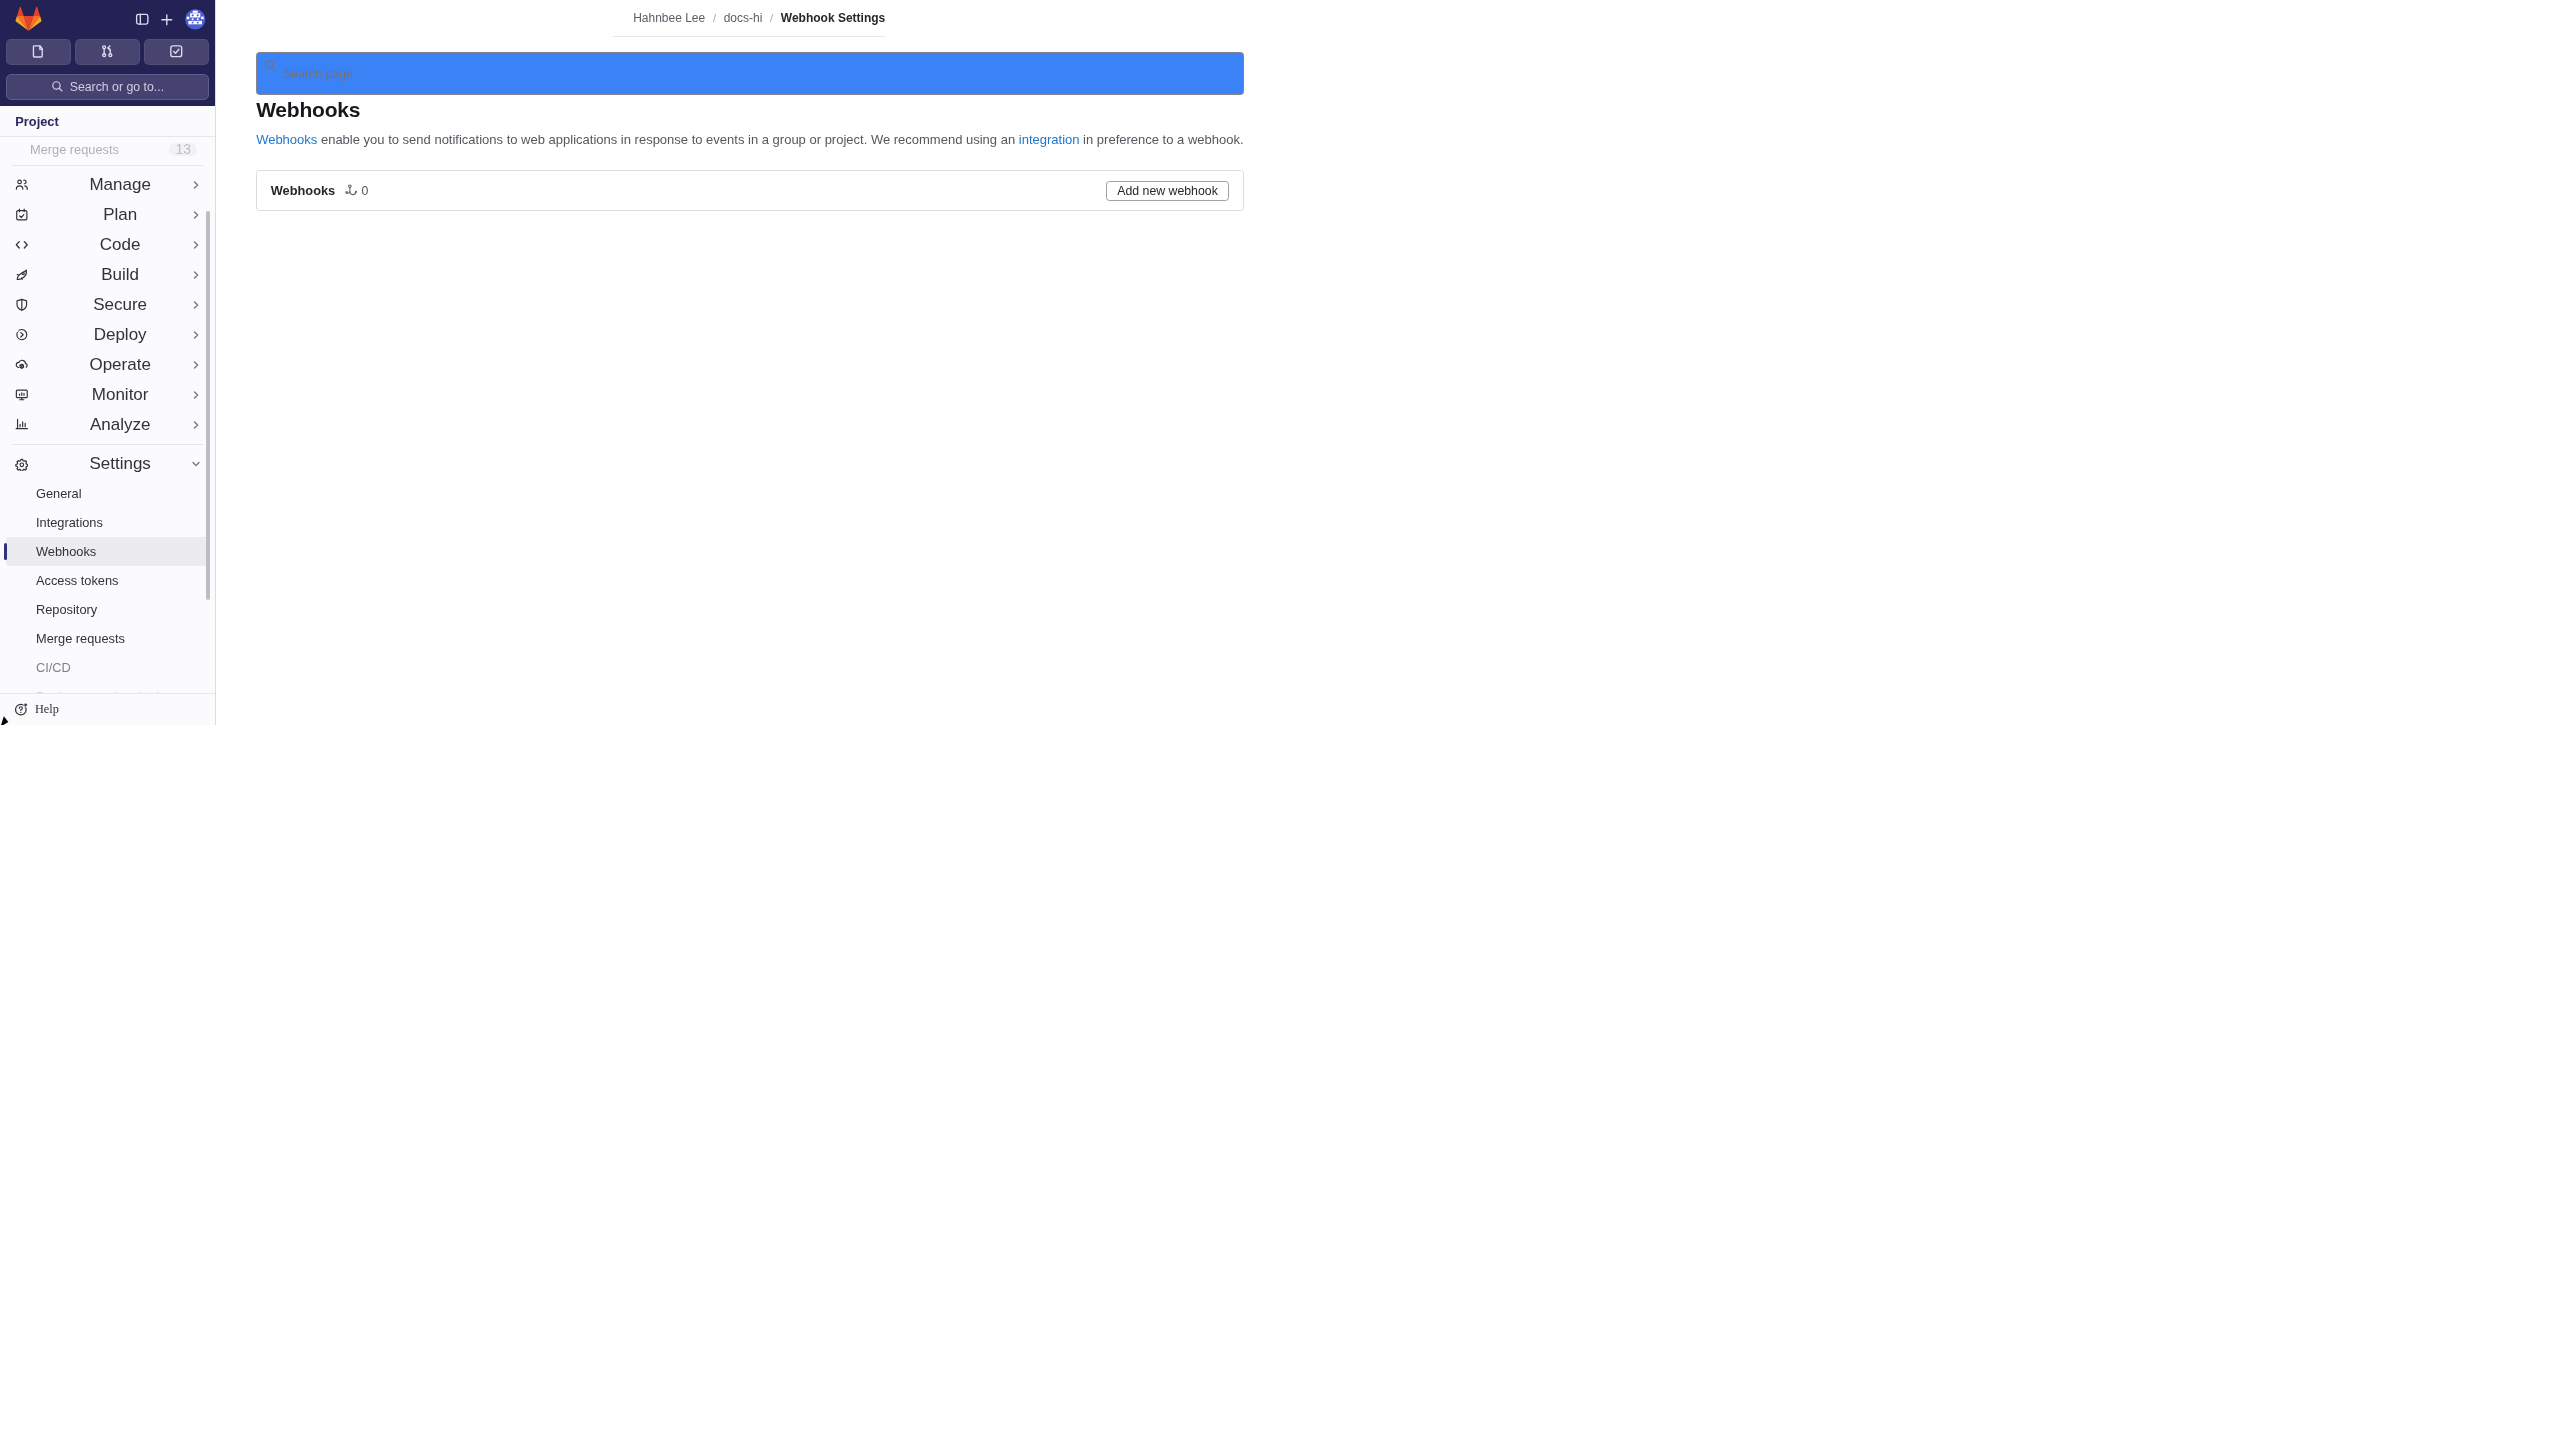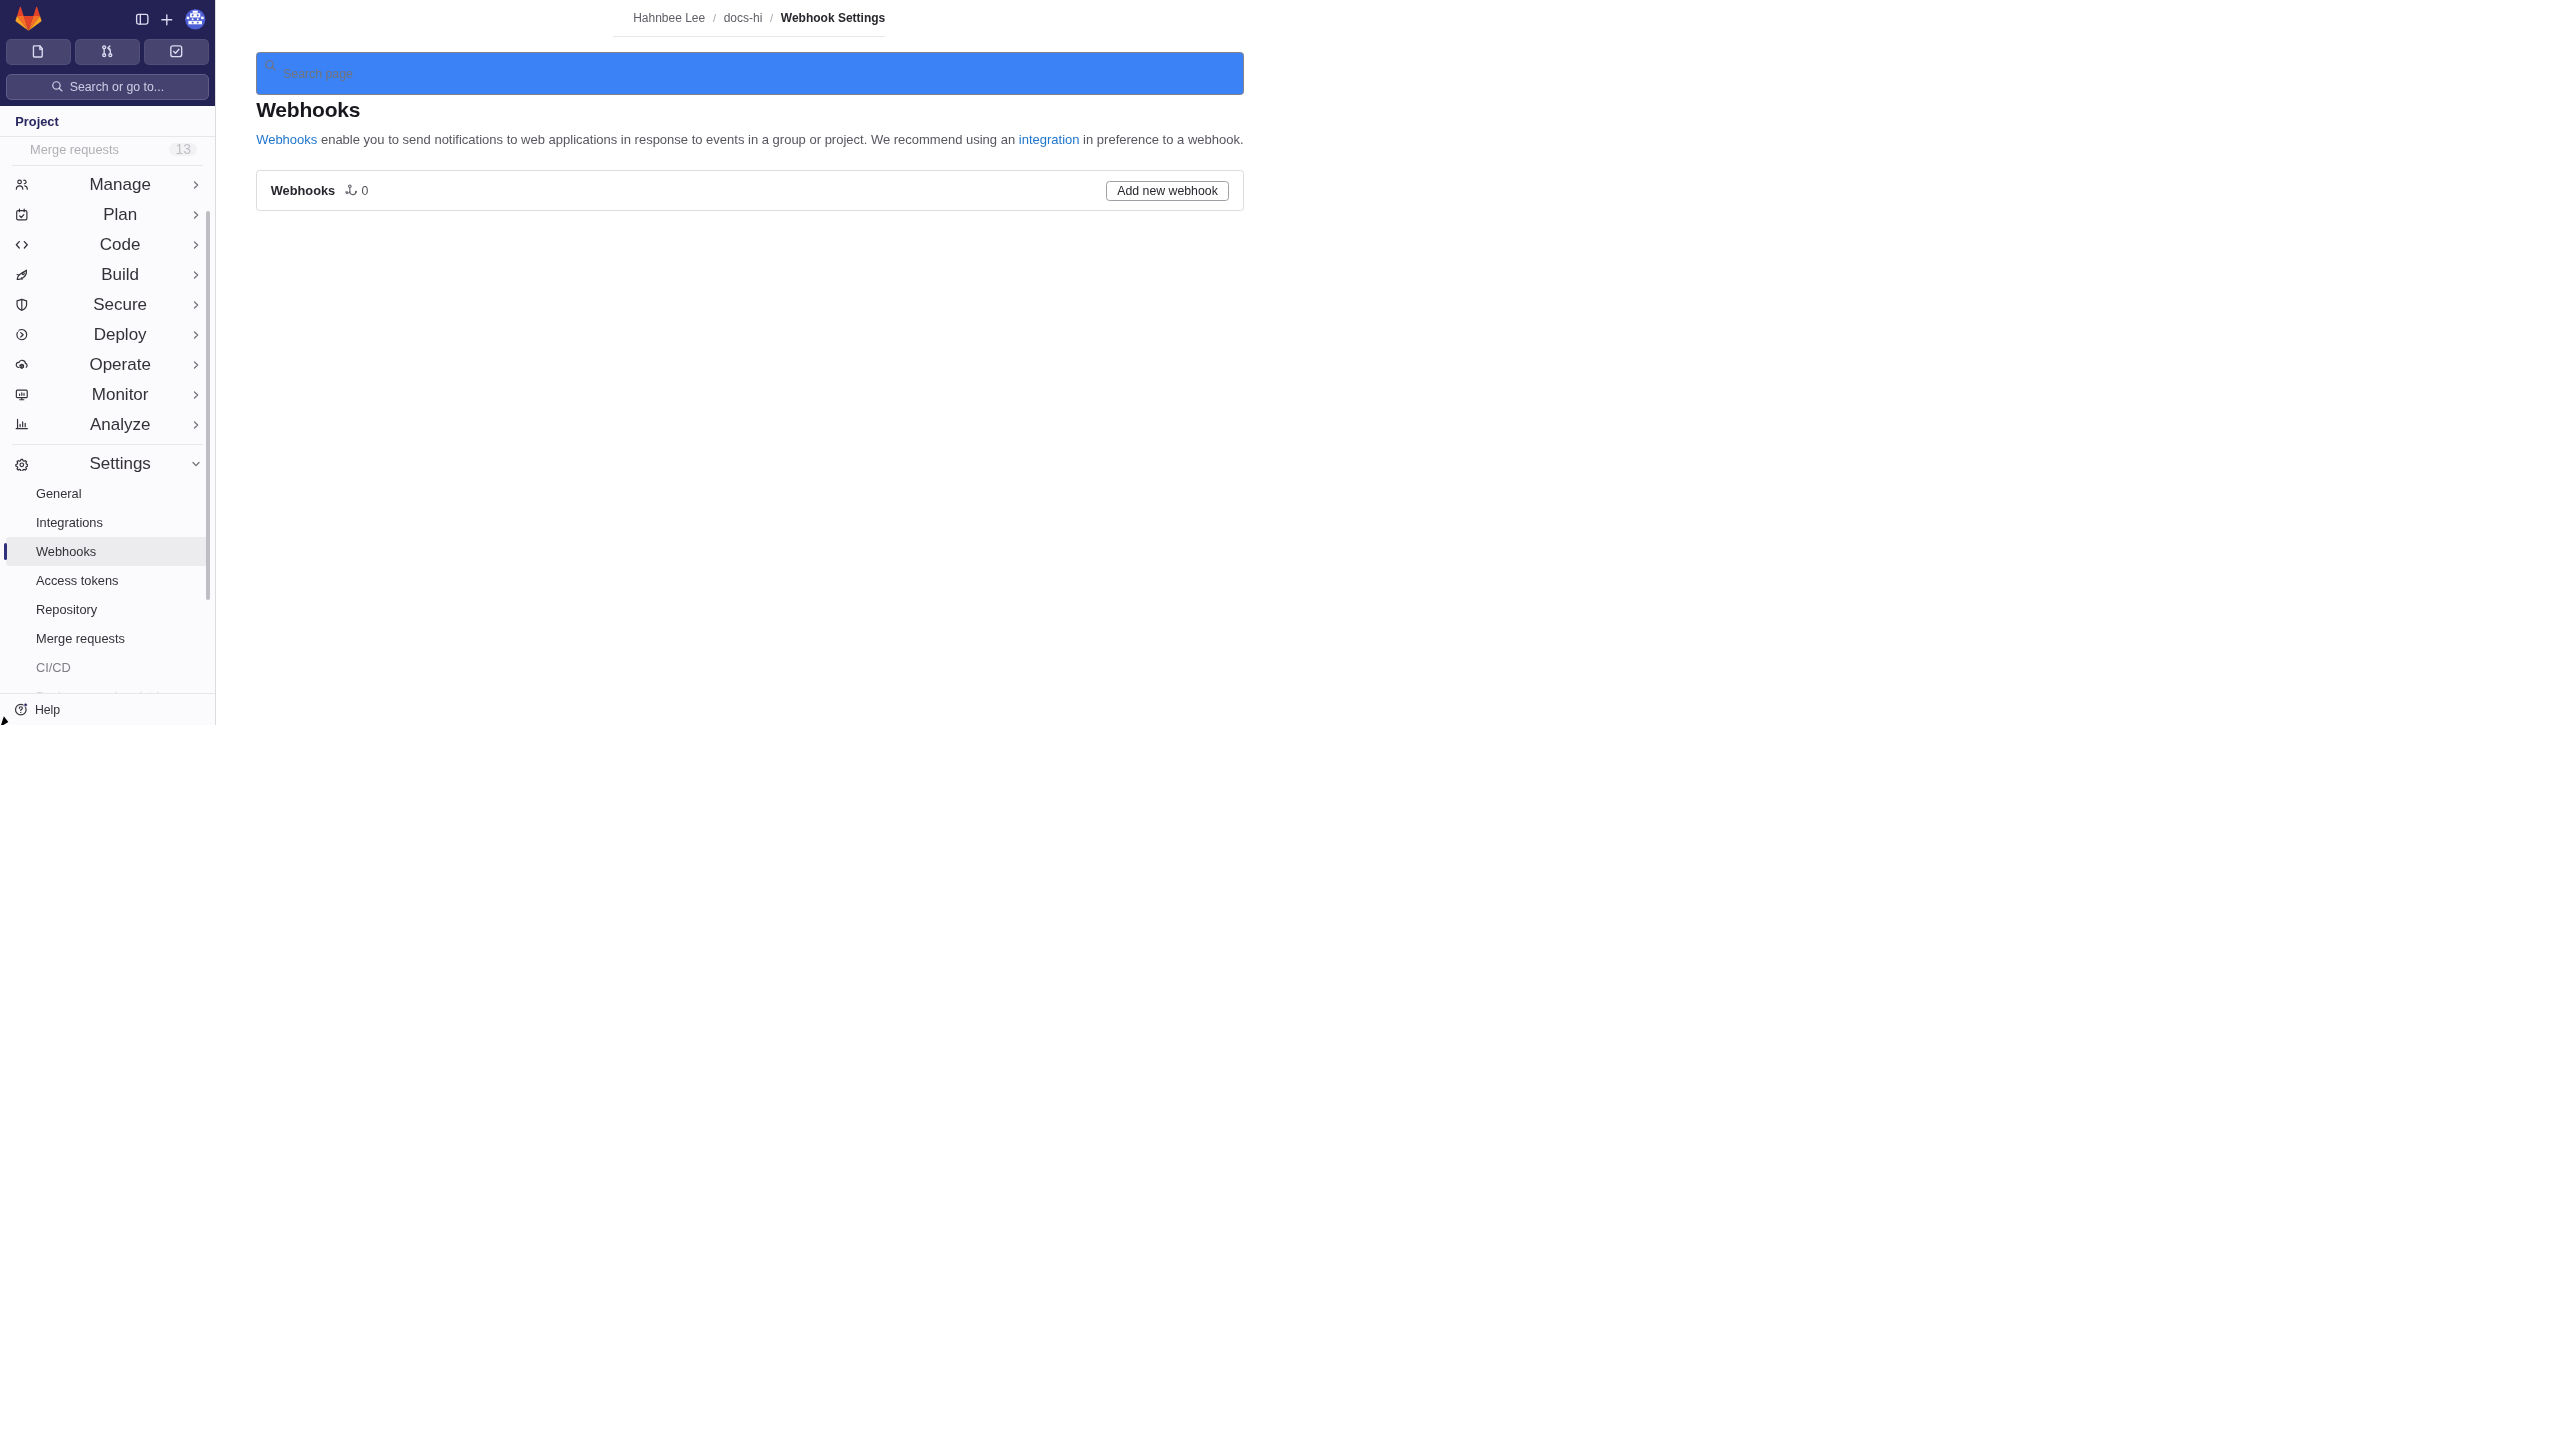--- a/index.html
+++ b/index.html
@@ -44,21 +44,21 @@
   .sub-row{position:relative;height:29px;margin:0 6px;border-radius:3.4px;display:flex;align-items:center;padding-left:30px;font-size:12.8px;color:var(--ink);cursor:pointer;white-space:nowrap;}
   .sub-row.active{background:var(--active-bg);}
   .sub-row.active::before{content:"";position:absolute;left:-1.7px;top:6px;bottom:6px;width:2.6px;border-radius:2.6px;background:var(--indicator);}
   .sub-row.dim{color:#626168;opacity:.8;}
   .sub-row.ghost{opacity:.18;}
   .pinned-row{height:22px;margin:0 6px;display:flex;align-items:center;padding-left:24px;opacity:.38;cursor:pointer;}
   .pinned-row .lbl{font-size:12.8px;color:var(--ink);flex:1;}
   .badge{min-width:21px;height:12.8px;padding:0 6px;border-radius:6.8px;background:#e4e3e8;color:#626168;font-size:14px;display:flex;align-items:center;justify-content:center;margin-right:12px;}
   .inset-div{border-top:0.9px solid var(--line-soft);margin:4.3px 12px;}
   .sb-footer{flex:0 0 32px;border-top:0.9px solid var(--line-soft);background:var(--sb-bg);display:flex;align-items:center;padding-left:13.6px;gap:6.8px;cursor:pointer;}
-  .sb-footer .lbl{font-size:12.3px;color:var(--ink);}
+  .sb-footer .lbl{font-size:12.3px;color:var(--ink);font-family:Liberation Serif, serif;}
   .sb-scrollbar{position:absolute;left:206px;top:211px;width:4.3px;height:389px;border-radius:2.6px;background:#bdbdc4;z-index:5;cursor:pointer;}
 
   
   .main{flex:1;display:flex;flex-direction:column;min-width:0;align-items:center;}
   .crumbbar{flex:0 0 37px;display:flex;align-items:center;padding-left:20.4px;border-bottom:0.9px solid var(--line-soft);}
   .crumb{font-size:12px;color:#5e5d66;text-decoration:none;cursor:pointer;}
   .crumb-sep{color:#a8a7ad;margin:0 7.7px;font-size:11px;}
   .crumb.current{color:#28272d;font-weight:700;cursor:default;}
   .content{padding:15.3px 18.7px 0 20.4px;}
   .page-search{position:relative;width:100%;height:25.5px;}

